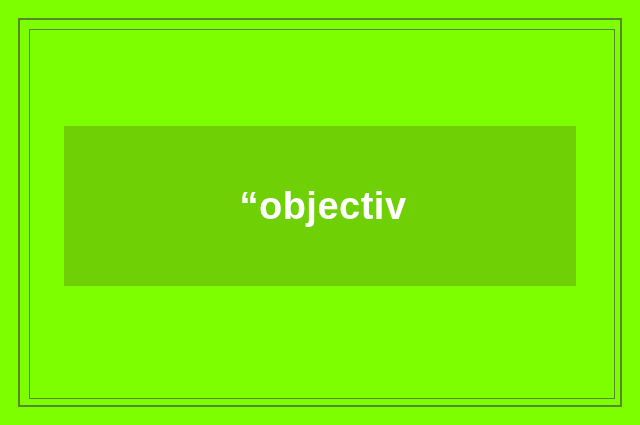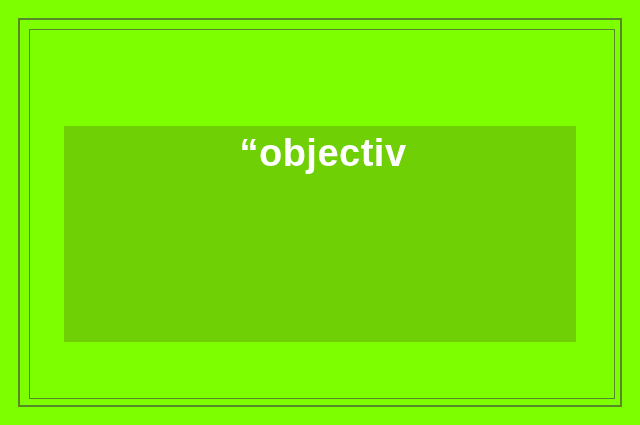--- a/index.html
+++ b/index.html
@@ -44,26 +44,26 @@
     box-sizing: border-box;
     pointer-events: none;
   }
 
   
   #content-panel {
     position: absolute;
     left: 64px;
     top: 126px;
     width: 512px;
-    height: 216px;
+    height: 160px;
     background: #6fd006;
     box-sizing: border-box;
     display: flex;
     flex-direction: row;
-    align-items: flex-start;
+    align-items: center;
     justify-content: center;
   }
 
   .headline-line {
     color: #ffffff;
     font-weight: bold;
     font-size: 38px;
     line-height: 54px;
     letter-spacing: 0.5px;
     white-space: nowrap;

